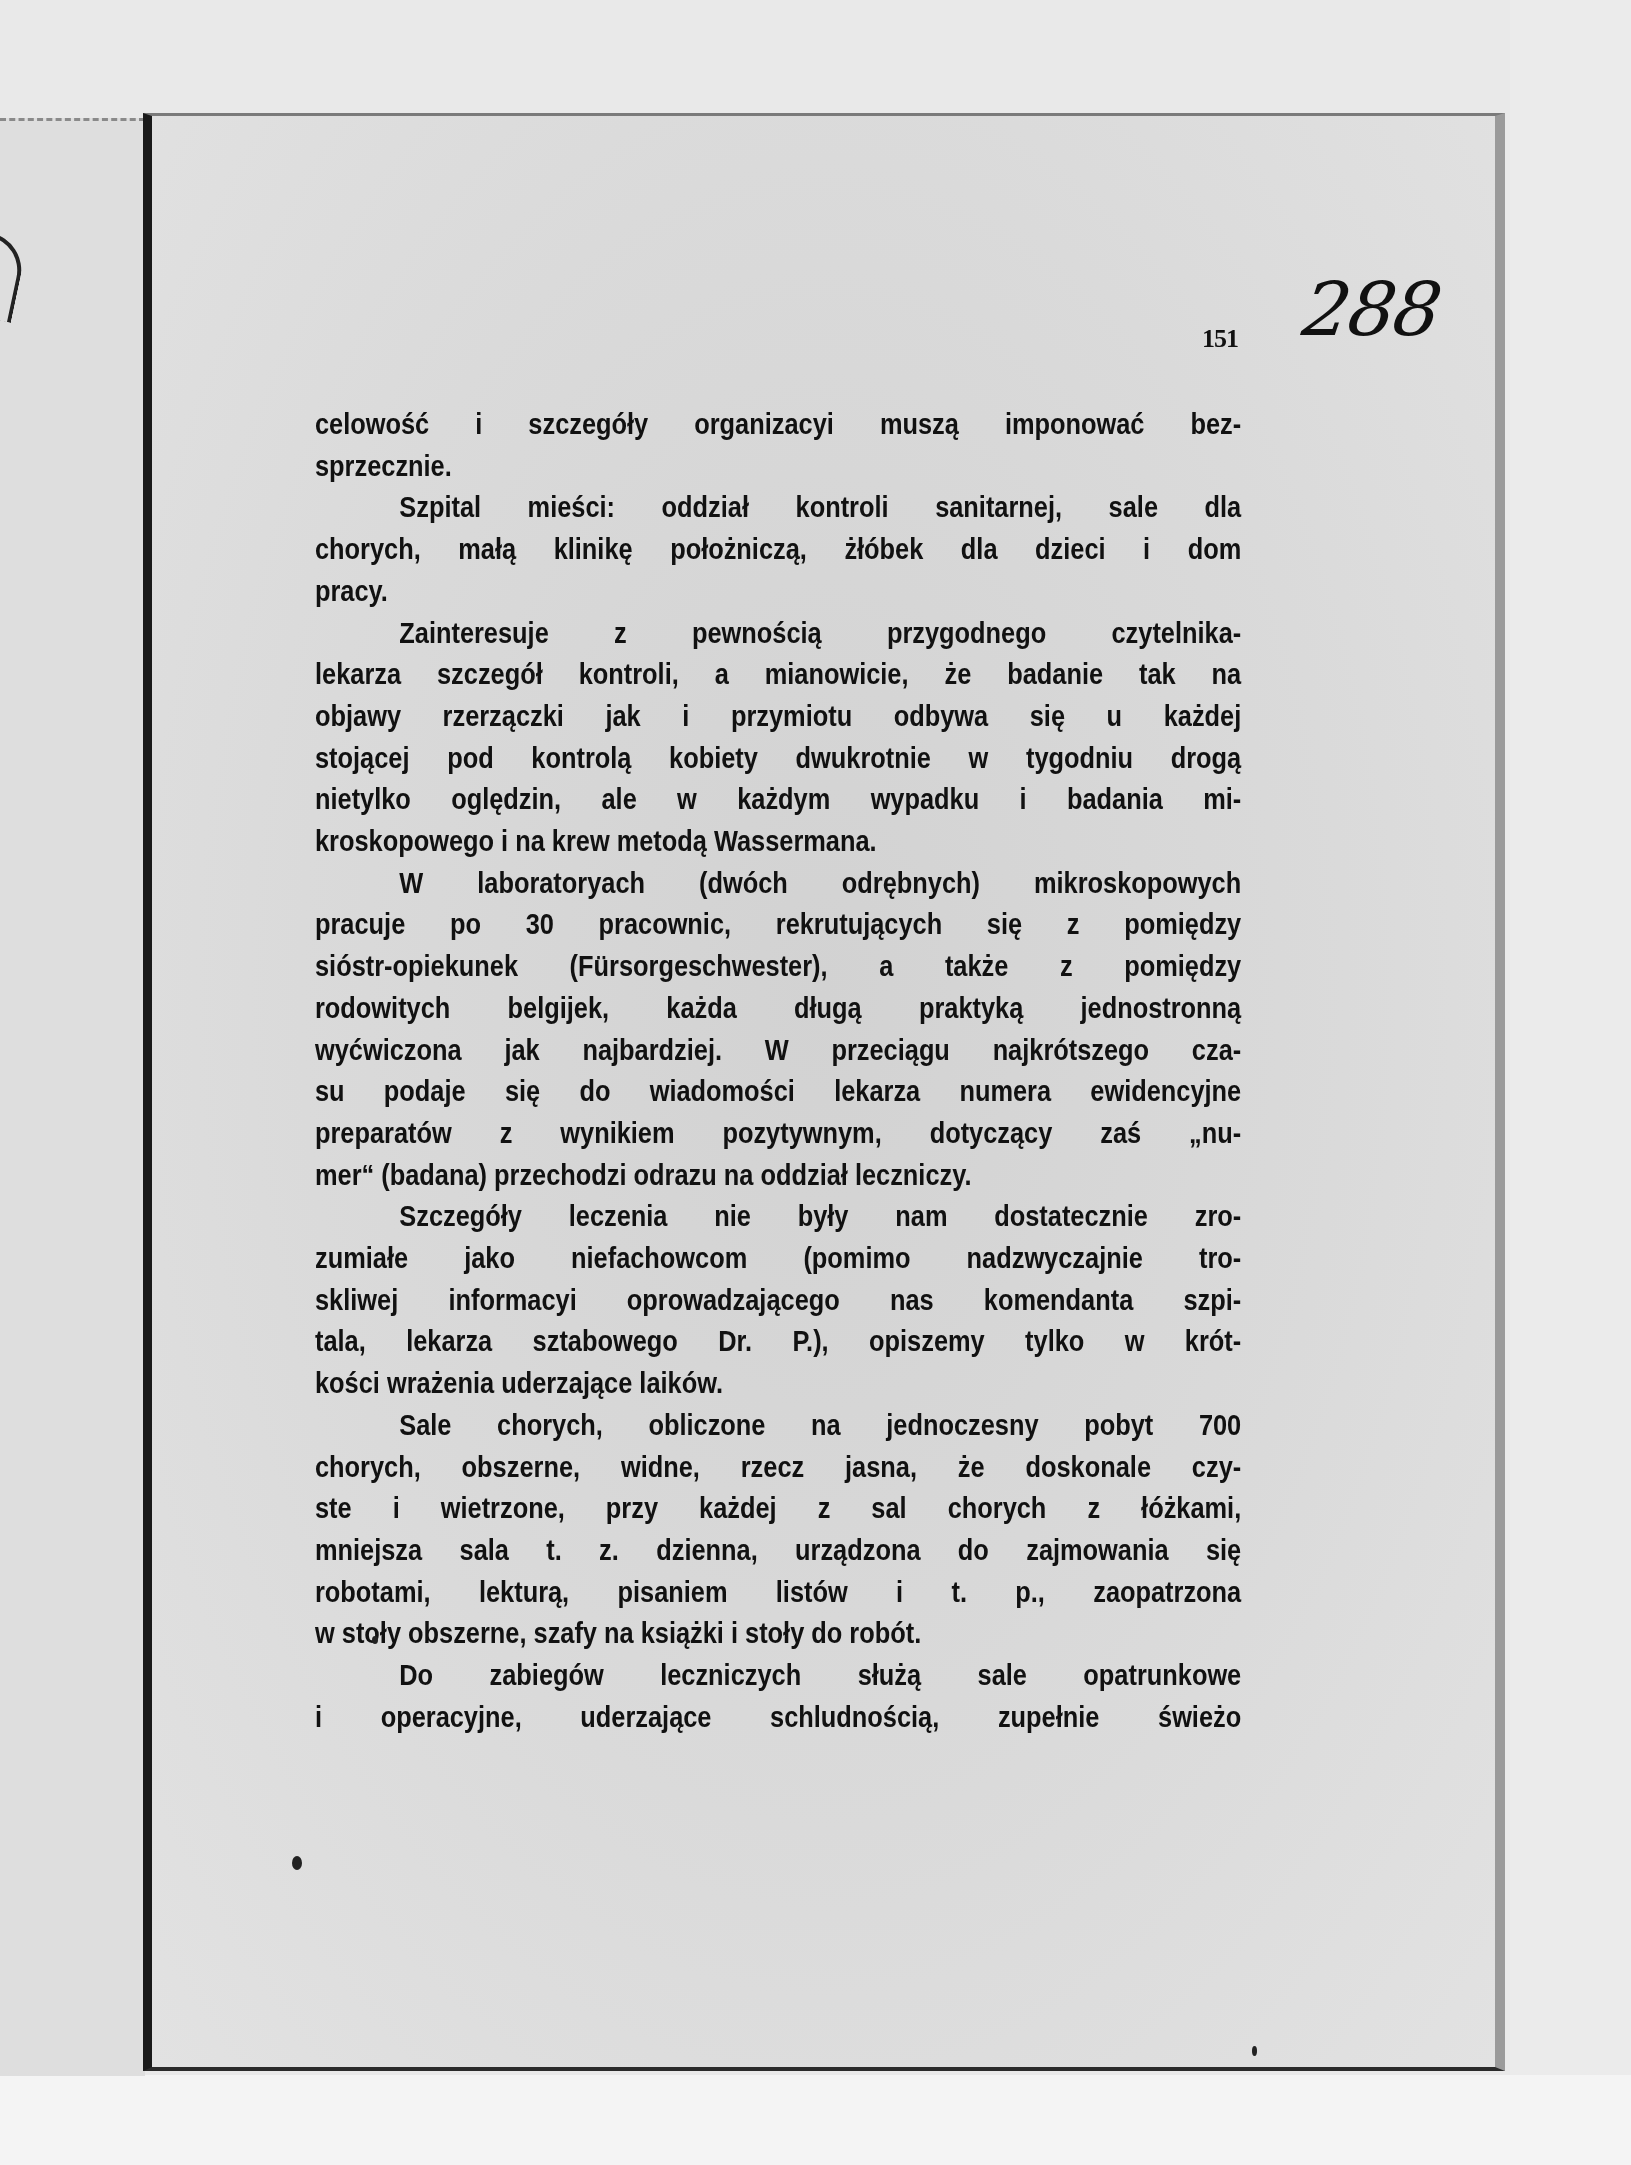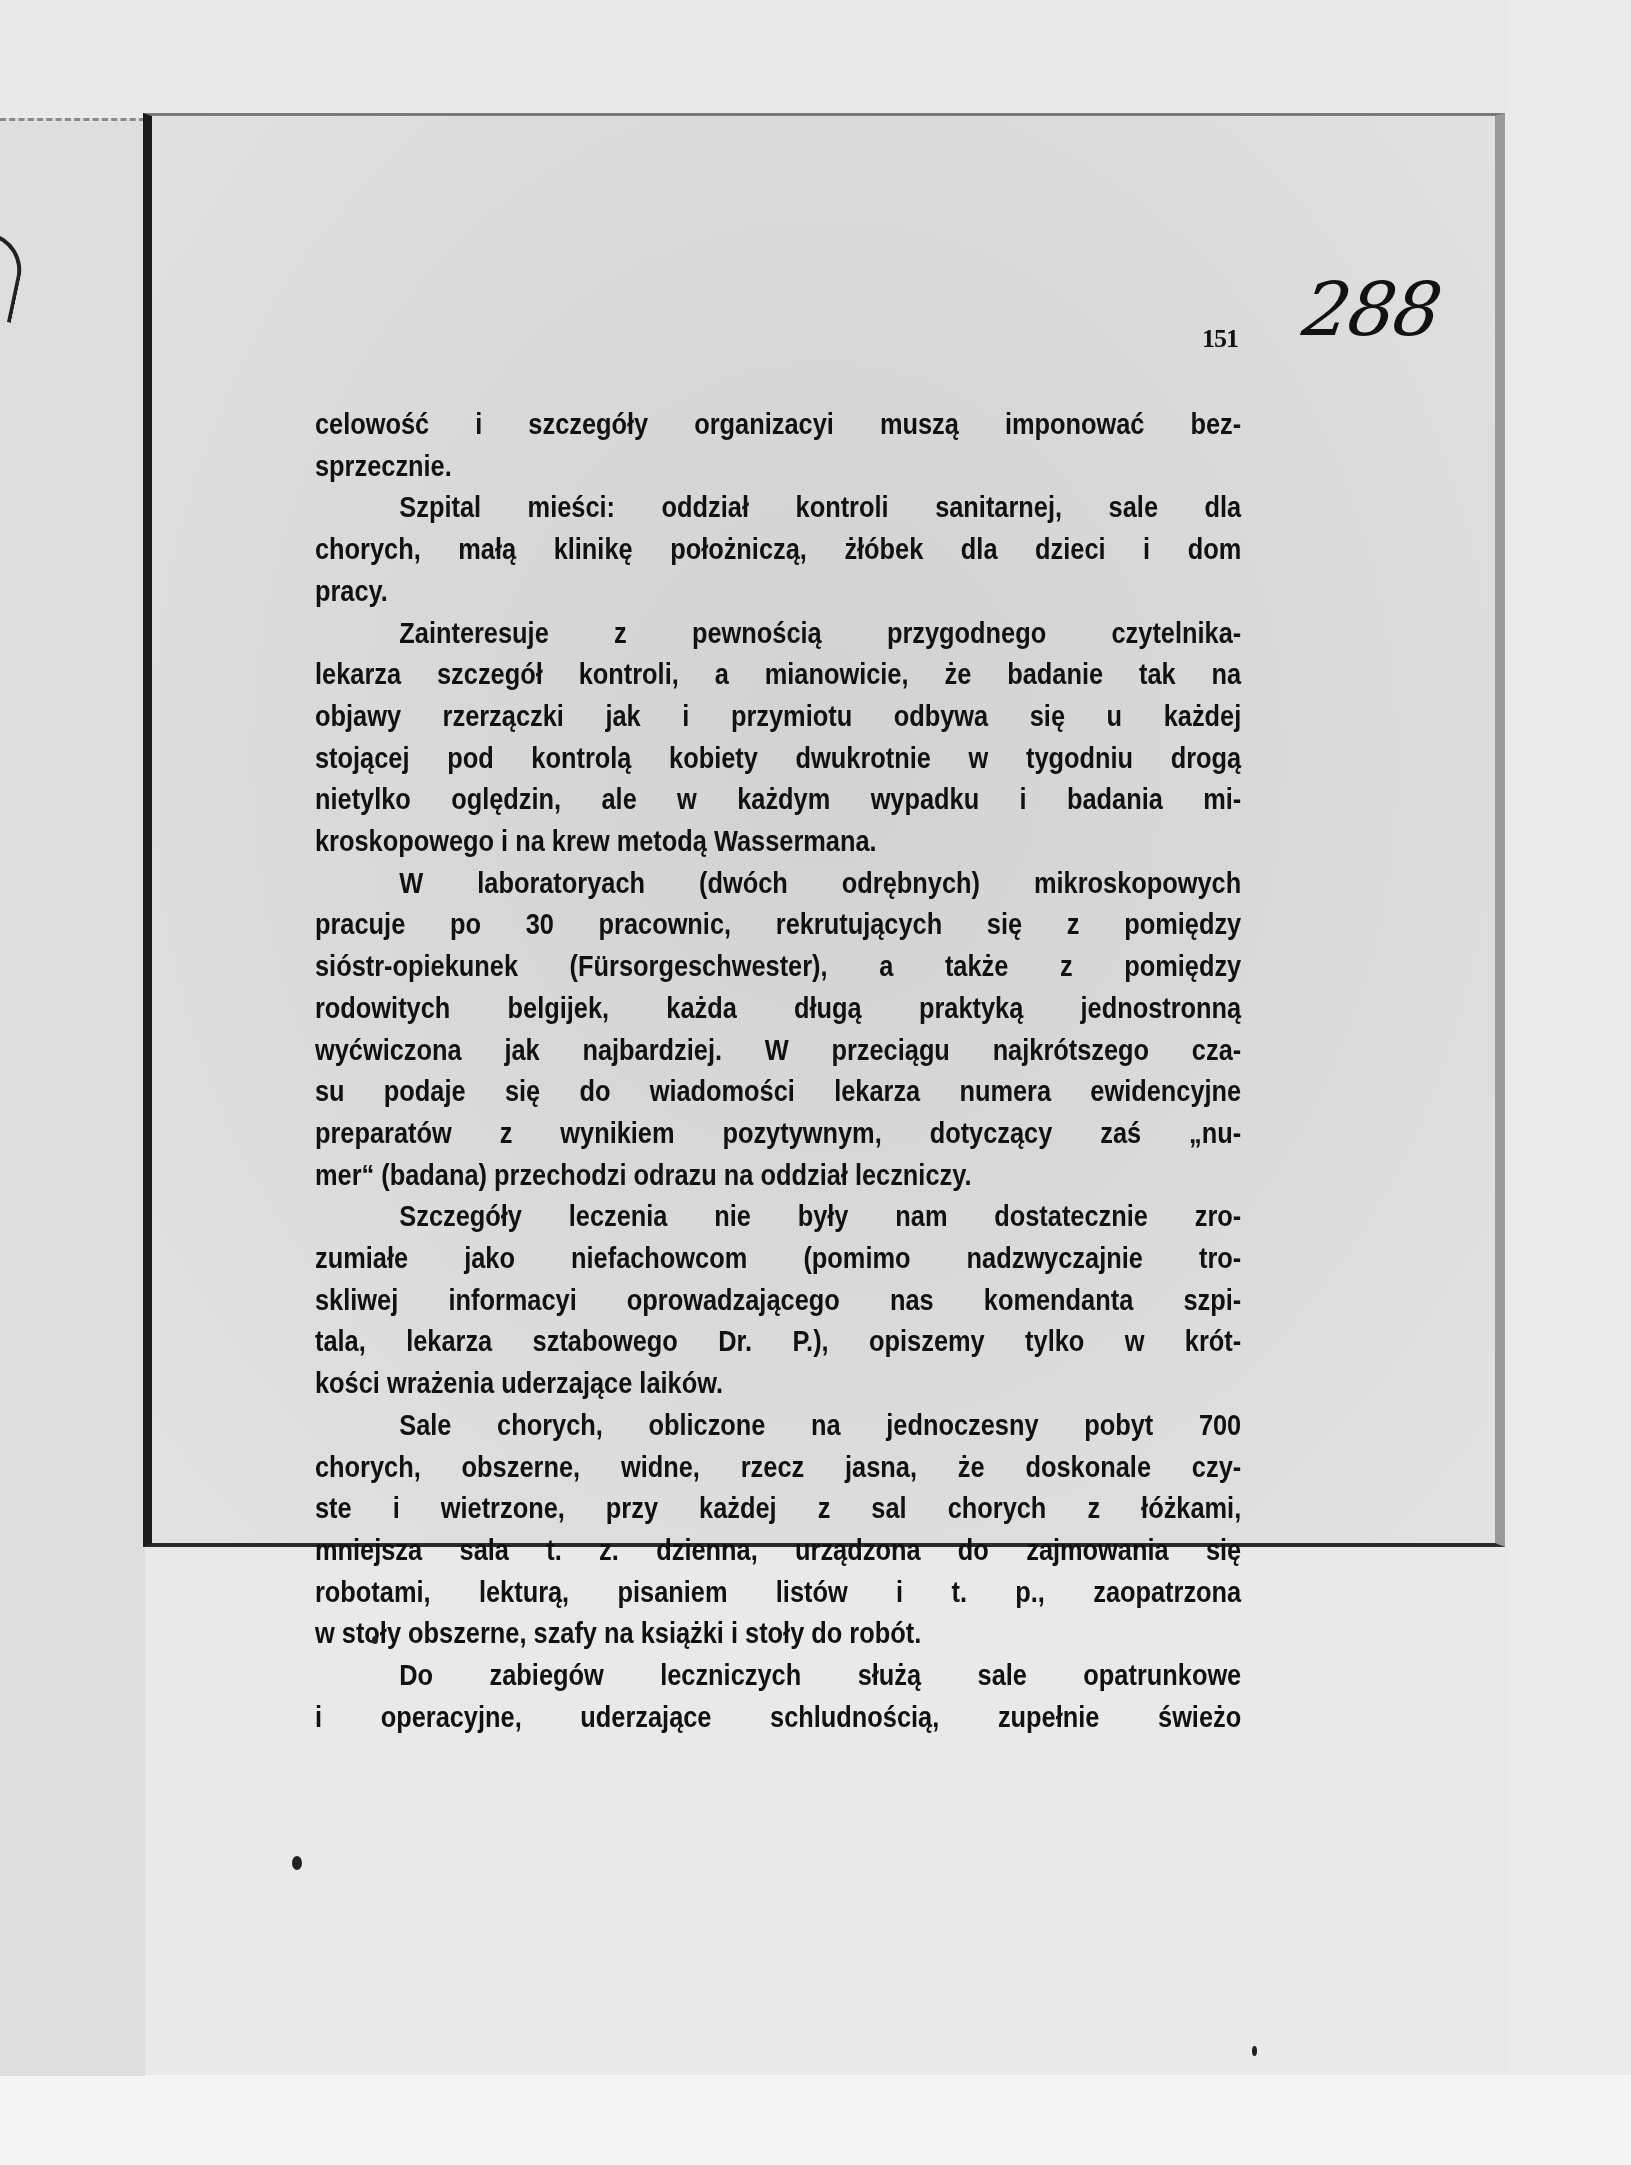--- a/index.html
+++ b/index.html
@@ -21,21 +21,21 @@
     background: #dedede;
     border-top: 3px dashed #8a8a8a;
   }
   .left-page-mark {
     position: absolute; left: -18px; top: 115px; width: 34px; height: 80px;
     border: 4px solid #222; border-left: none; border-bottom: none;
     border-radius: 0 40px 0 0;
     transform: rotate(12deg);
   }
   .page {
-    position: absolute; left: 143px; top: 113px; width: 1362px; height: 1434px;
+    position: absolute; left: 143px; top: 113px; width: 1362px; height: 1958px;
     background: #0ea5e9;
     border-left: 9px solid #1a1a1a;
     border-top: 3px solid #7a7a7a;
     border-right: 10px solid #9a9a9a;
     border-bottom: 4px solid #2a2a2a;
     box-sizing: border-box;
   }
   .page-inner-shade {
     position: absolute; left: 0; top: 0; right: 0; bottom: 0;
     background: radial-gradient(ellipse at 50% 45%, #d2d2d2 0%, #dadada 55%, #e2e2e2 100%);

